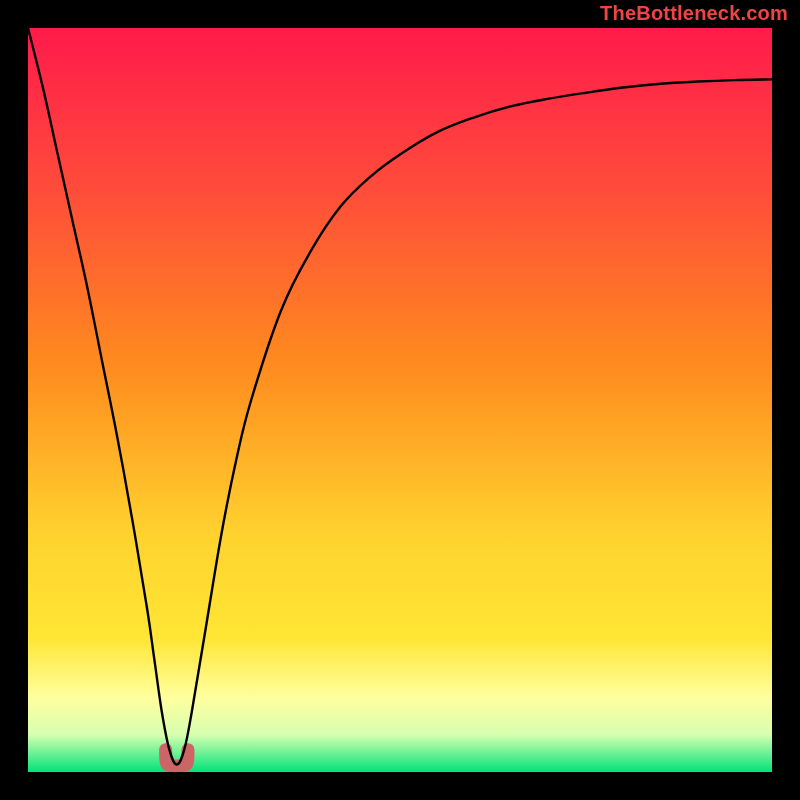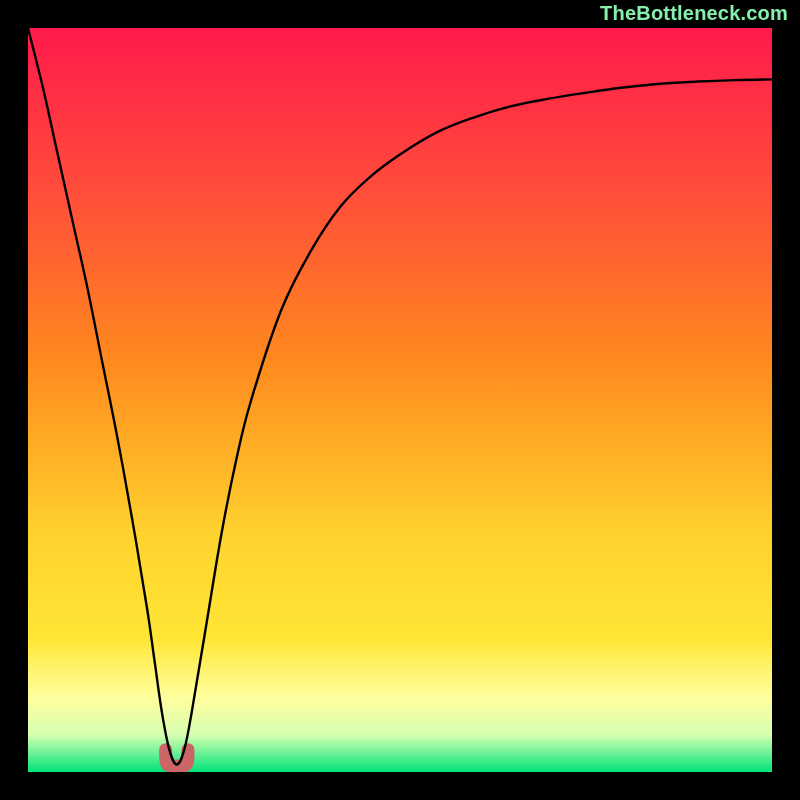--- a/index.html
+++ b/index.html
@@ -16,21 +16,21 @@
     height: 800px;
     background: #000;
   }
   .watermark {
     position: absolute;
     top: 2px;
     right: 12px;
     font-family: Arial, Helvetica, sans-serif;
     font-size: 20px;
     font-weight: 600;
-    color: #86efac;
+    color: #ef4444;
     letter-spacing: 0.2px;
     z-index: 10;
   }
   .plot-area {
     position: absolute;
     left: 28px;
     top: 28px;
     width: 744px;
     height: 744px;
   }

